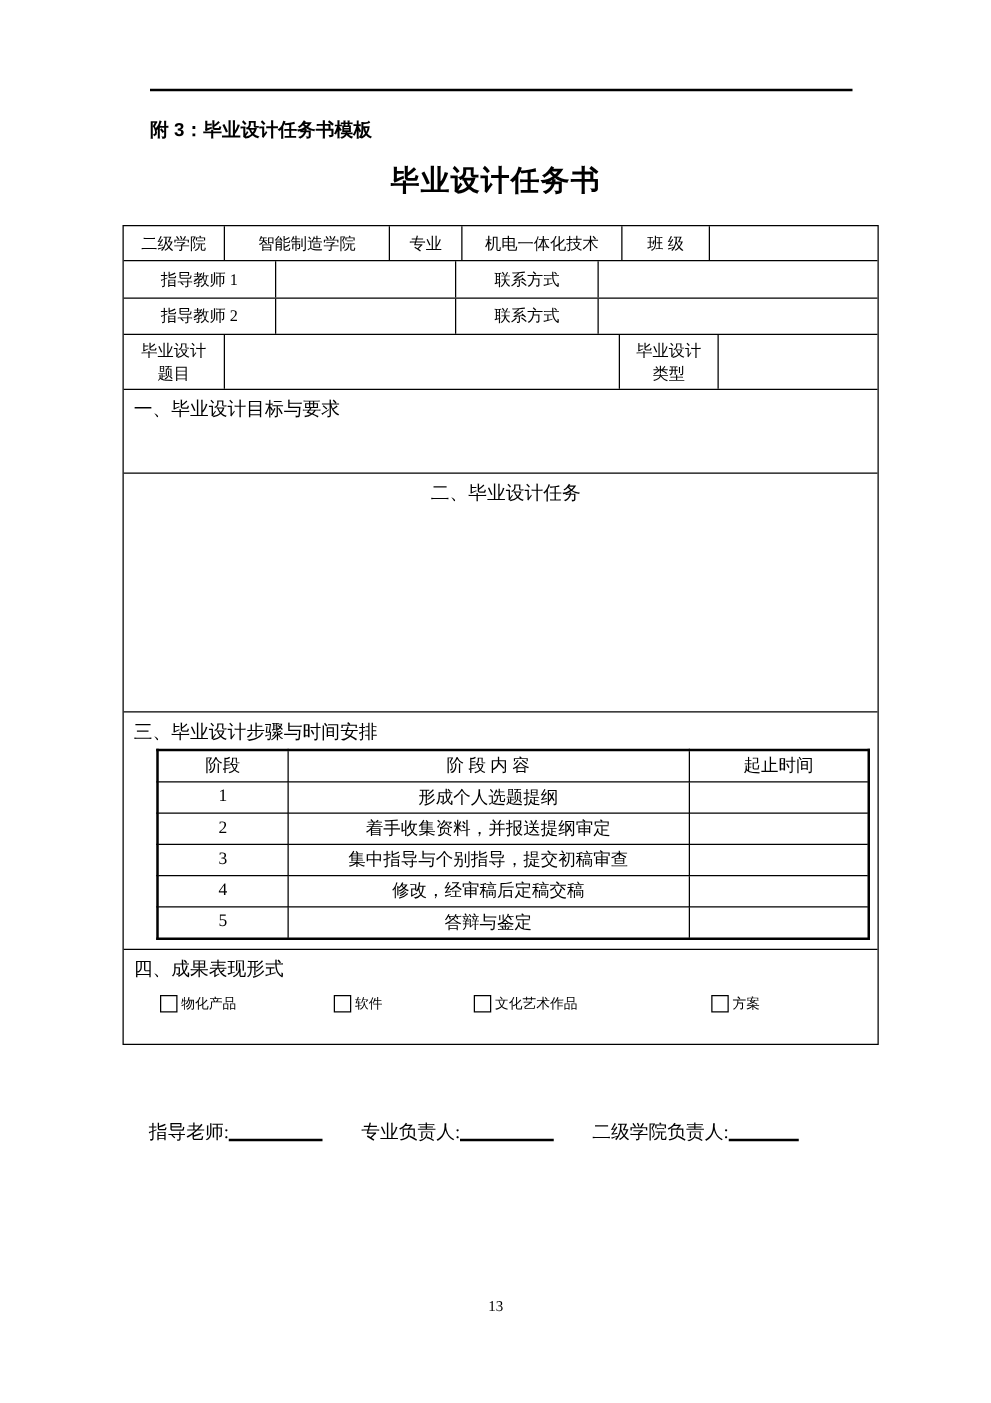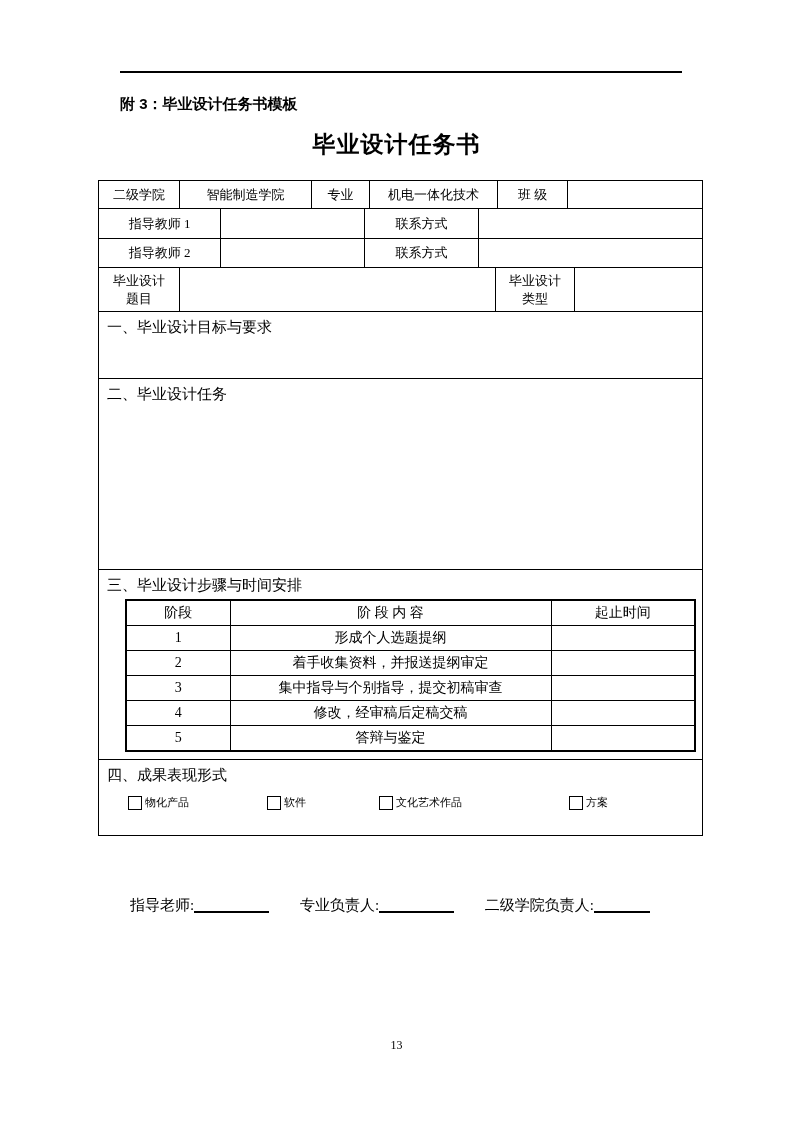--- a/index.html
+++ b/index.html
@@ -27,21 +27,21 @@
   .trow{display:flex;border-bottom:1px solid #000;box-sizing:border-box;}
   .trow:last-child{border-bottom:none;}
   .tcell{
     border-right:1px solid #000;box-sizing:border-box;
     display:flex;align-items:center;justify-content:center;
     font-size:13px;text-align:center;overflow:hidden;
   }
   .tcell.last{border-right:none;}
   .tcell.stack{flex-direction:column;line-height:1.35;justify-content:center;}
   .r1{height:28px;} .r2{height:29px;} .r3{height:30px;} .r4{height:29px;} .r5{height:44px;}
-  .s1{height:67px;} .s2{height:191px;} .s3{height:190px;} .s4{height:75px;}
+  .s1{height:67px;} .s2{height:191px;text-align:center;} .s3{height:190px;} .s4{height:75px;}
   .w-c1{width:81px;} .w-c2{width:132px;} .w-c3{width:58px;} .w-c4{width:128px;} .w-c5{width:70px;}
   .w-t1{width:122px;} .w-t2{width:144px;} .w-t3{width:114px;}
   .w-p1{width:81px;} .w-p2{width:316px;} .w-p3{width:79px;}
   .flex1{flex:1;}
   .section-cell{display:block;width:100%;box-sizing:border-box;padding:6px 0 0 8px;font-size:15px;}
   .section-heading{font-size:15px;}
   
   .stage-table{
     border-collapse:collapse;table-layout:fixed;
     margin:4px 0 0 18px;width:571px;
@@ -55,21 +55,21 @@
   
   .checkbox-row{display:flex;margin:10px 0 0 21px;font-size:11px;}
   .cbx-item{display:flex;align-items:center;}
   .cbx-w1{width:139px;} .cbx-w2{width:112px;} .cbx-w3{width:190px;}
   .cbx-box{
     display:inline-block;width:12px;height:12px;border:1px solid #000;
     margin-right:3px;flex:0 0 auto;
   }
   
   .note-line{position:absolute;left:119px;top:873px;font-size:13px;}
-  .sig-line{position:absolute;left:119px;top:896px;font-size:15px;white-space:nowrap;margin-left:11px;}
+  .sig-line{position:absolute;left:119px;top:896px;font-size:15px;white-space:nowrap;}
   .sig-group{display:inline-block;margin-right:27px;}
   .sig-group:last-child{margin-right:0;}
   .sig-underline{
     display:inline-block;height:15px;border-bottom:2px solid #000;
     vertical-align:-3px;
   }
   .u1{width:75px;} .u2{width:75px;} .u3{width:56px;}
   .page-number{position:absolute;left:0;top:1038px;width:100%;text-align:center;font-size:12px;}
 </style>
 </head>

